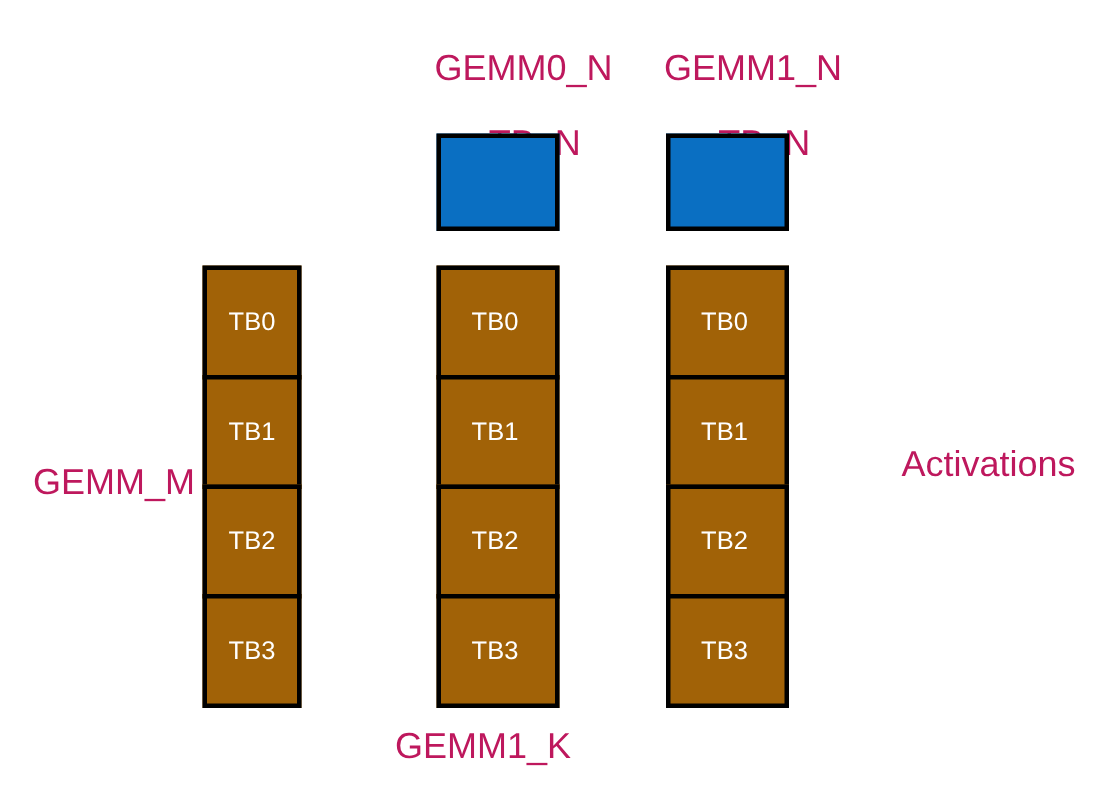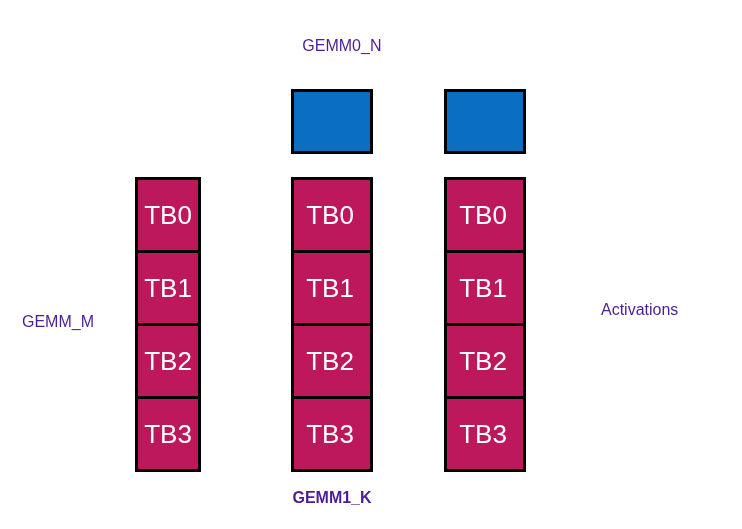--- a/index.html
+++ b/index.html
@@ -17,67 +17,67 @@
   }
   #canvas {
     position: relative;
     width: 742px;
     height: 529px;
   }
 
   
   .label {
     position: absolute;
-    font-size: 16px;
+    font-size: 24px;
     line-height: 25px;
-    color: #4c1d95;
+    color: #be185d;
     white-space: pre;
     text-align: center;
   }
   .label.left-al { text-align: left; }
 
   
   .block {
     position: absolute;
     box-sizing: border-box;
     border: 3px solid #000000;
   }
   .weight-block {
     background: #0A6FC2;
   }
   .tb-cell {
     position: absolute;
     box-sizing: border-box;
     border: 3px solid #000000;
-    background: #be185d;
+    background: #a16207;
     display: flex;
     align-items: center;
     color: #ffffff;
-    font-size: 26px;
+    font-size: 17px;
   }
   .tb-cell .tb-text {
     display: block;
     width: 100%;
     text-align: center;
     padding-right: 4px;
   }
   .col-narrow .tb-text { padding-right: 0px; }
 </style>
 </head>
 <body>
 
 <div id="canvas">
 
   <div class="label" style="left:263px; top:8px; width:140px;">
     <span>GEMM0_N</span><br>
     <span>= TB_N</span>
   </div>
 
   <div class="label" style="left:416px; top:8px; width:140px;">
-    <br>
+    <span>GEMM1_N</span><br>
     <span>= TB_N</span>
   </div>
 
   <div class="block weight-block" style="left:291px; top:89px; width:82px; height:65px;"></div>
 
   <div class="block weight-block" style="left:444px; top:89px; width:82px; height:65px;"></div>
 
 
   <div class="label left-al" style="left:22px; top:309px; width:120px;">GEMM_M</div>
 
@@ -122,15 +122,15 @@
     </div>
     <div class="tb-cell" style="left:444px; top:323px; width:82px; height:76px;">
       <span class="tb-text">TB2</span>
     </div>
     <div class="tb-cell" style="left:444px; top:396px; width:82px; height:76px;">
       <span class="tb-text">TB3</span>
     </div>
   </div>
 
 
-  <div class="label" style="left:262px; top:485px; width:140px;font-weight:bold;">GEMM1_K</div>
+  <div class="label" style="left:252px; top:485px; width:140px;">GEMM1_K</div>
 
 </div>
 
 </body></html>

